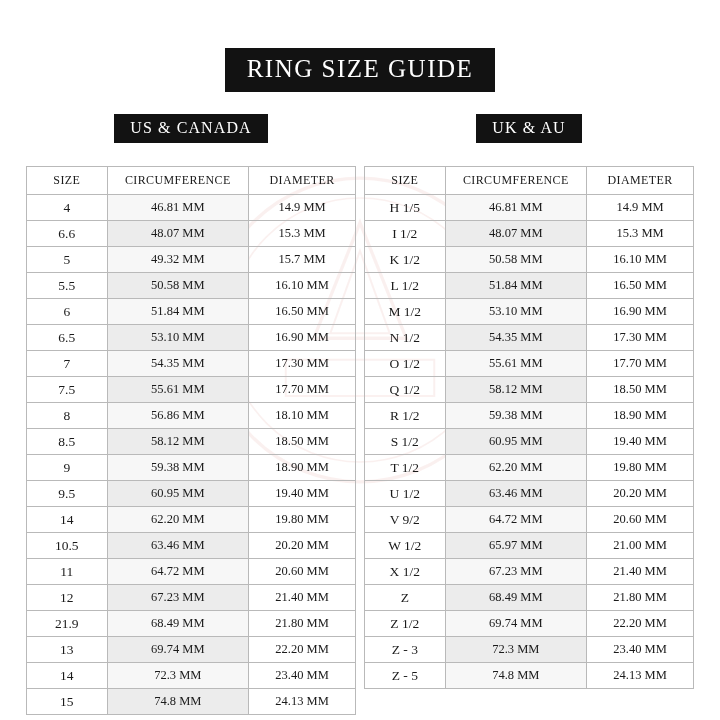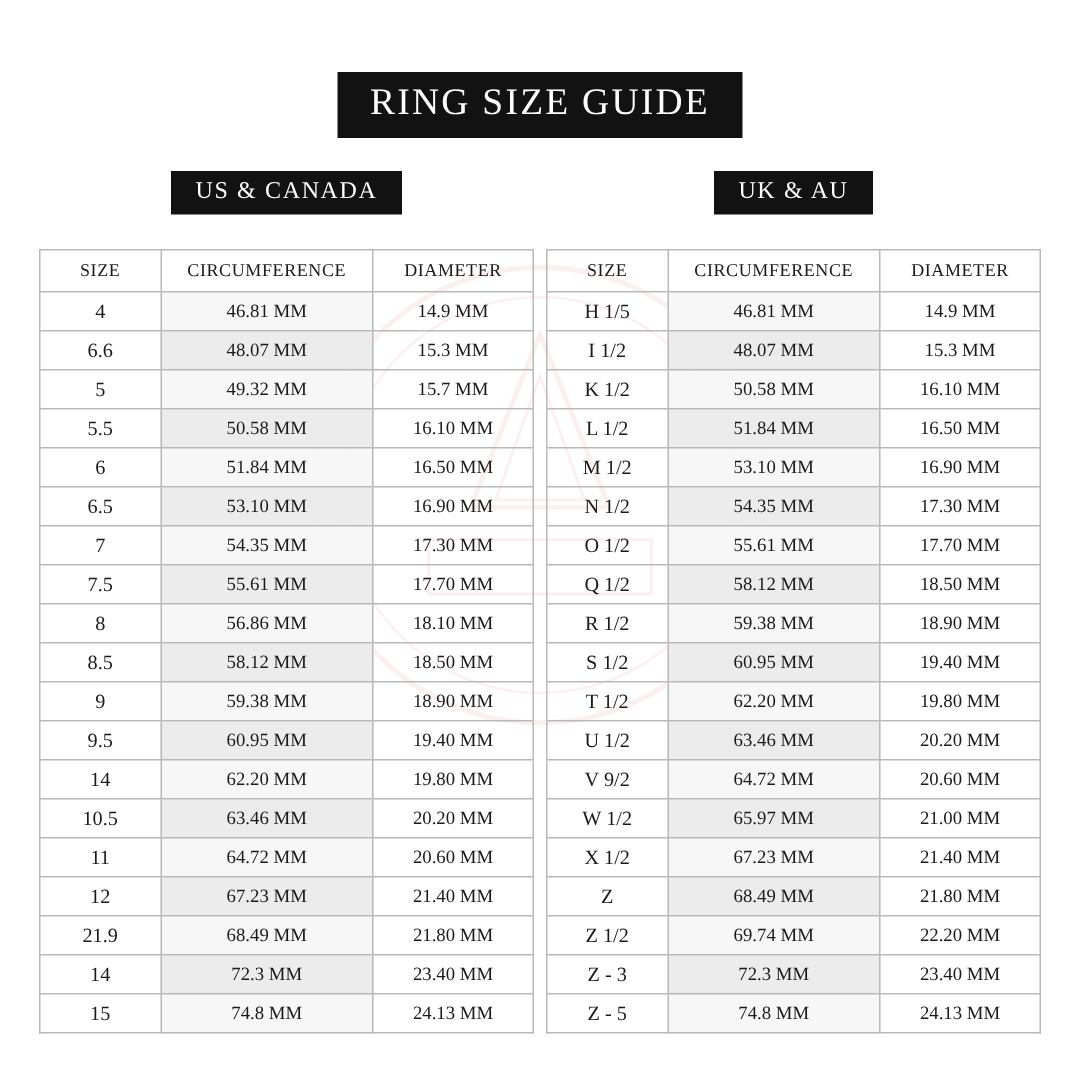--- a/index.html
+++ b/index.html
@@ -225,20 +225,25 @@
               <td class="size-cell">12</td>
               <td class="circ-cell">67.23 MM</td>
               <td>21.40 MM</td>
             </tr>
             <tr>
               <td class="size-cell">21.9</td>
               <td class="circ-cell">68.49 MM</td>
               <td>21.80 MM</td>
             </tr>
             <tr>
+              <td class="size-cell">13</td>
+              <td class="circ-cell">69.74 MM</td>
+              <td>22.20 MM</td>
+            </tr>
+            <tr>
               <td class="size-cell">14</td>
               <td class="circ-cell">72.3 MM</td>
               <td>23.40 MM</td>
             </tr>
             <tr>
               <td class="size-cell">15</td>
               <td class="circ-cell">74.8 MM</td>
               <td>24.13 MM</td>
             </tr>
           </tbody>

